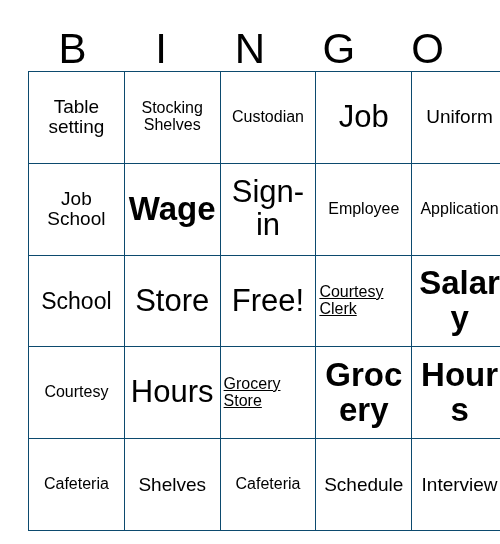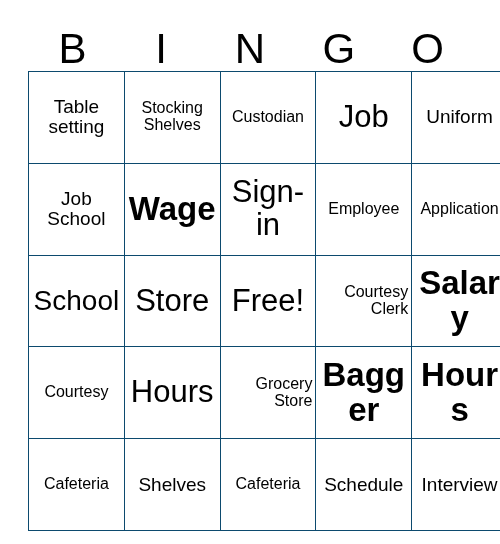--- a/index.html
+++ b/index.html
@@ -65,25 +65,25 @@
     display: block;
     width: 100%;
     line-height: 1.06;
     color: #000000;
   }
 
   
   .fs-xs   { font-size: 16px; }
   .fs-sm   { font-size: 16px; }
   .fs-md   { font-size: 19px; }
-  .fs-lg   { font-size: 28px; }
+  .fs-lg   { font-size: 23px; }
   .fs-xl   { font-size: 33px; font-weight: bold; }
   .fs-xxl  { font-size: 31px; }
 
-  .align-right { text-align: right; }
+  .align-right { text-align: left; text-decoration: underline; }
 </style>
 </head>
 <body>
 
 <div id="bingo-card">
 
   <div class="bingo-header">
     <div class="hdr-letter">B</div>
     <div class="hdr-letter">I</div>
     <div class="hdr-letter">N</div>
@@ -148,21 +148,21 @@
           <td>
             <span class="cell-text fs-xs">Courtesy</span>
           </td>
           <td>
             <span class="cell-text fs-xxl">Hours</span>
           </td>
           <td>
             <span class="cell-text fs-sm align-right">Grocery Store</span>
           </td>
           <td>
-            <span class="cell-text fs-xl">Bagger</span>
+            <span class="cell-text fs-xl">Grocery</span>
           </td>
           <td>
             <span class="cell-text fs-xl">Hours</span>
           </td>
         </tr>
         <tr>
           <td>
             <span class="cell-text fs-sm">Cafeteria</span>
           </td>
           <td>

